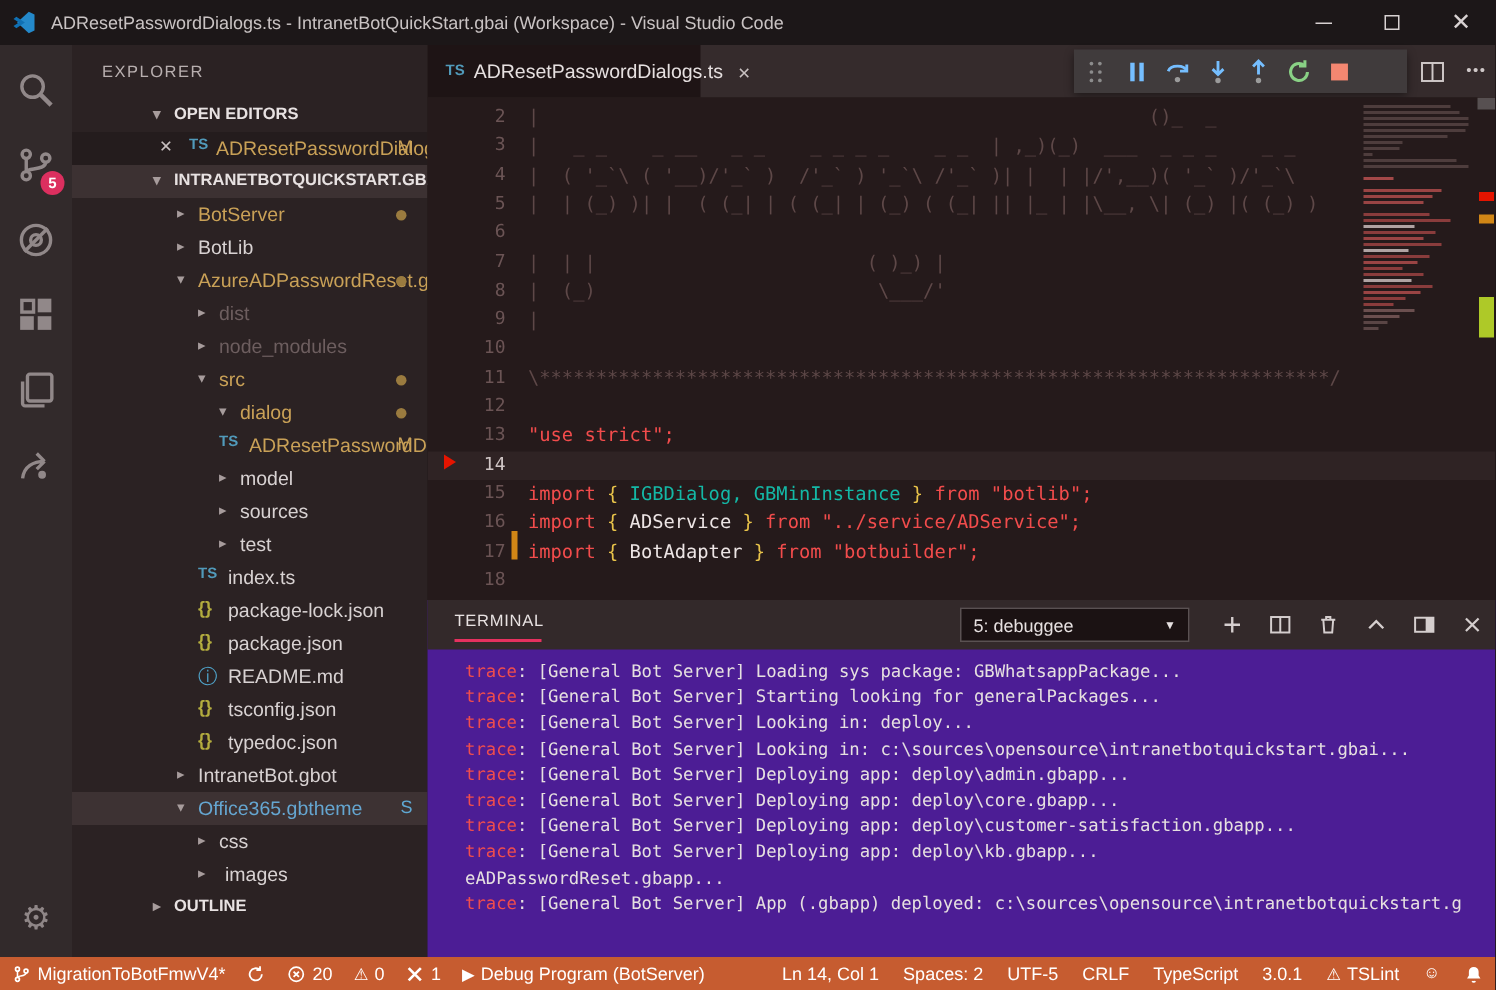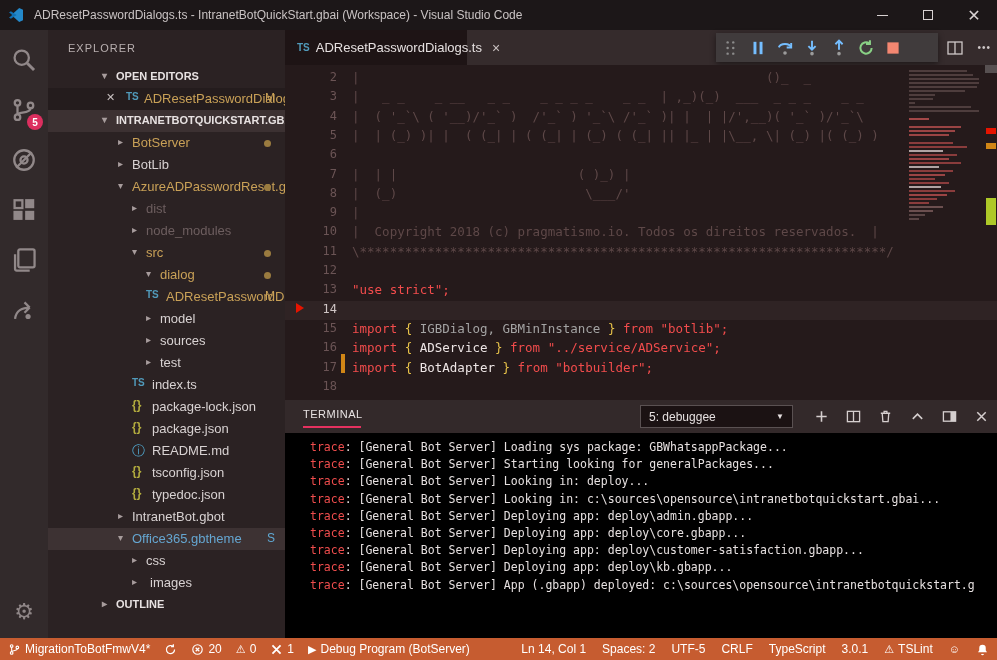--- a/index.html
+++ b/index.html
@@ -69,33 +69,33 @@
 
   #editor { position:absolute; left:285px; top:65px; width:712px; height:335px; background:#251A1B; overflow:hidden; }
   .eline { position:absolute; left:0; width:712px; height:19px; font-family:"DejaVu Sans Mono", monospace;
            font-size:12.5px; white-space:pre; }
   .eline .lnum { position:absolute; left:0; top:1px; width:52px; text-align:right; color:#6B5455; font-size:12px;
                  font-family:"DejaVu Sans Mono", monospace; }
   .eline.current { background:#2F2324; }
   .eline.current .lnum { color:#CFC5C5; }
   .eline .codetxt { position:absolute; left:67px; top:1px; }
   .tk-cm { color:#5E4848; } .tk-kw { color:#F24C4C; } .tk-str { color:#F24C4C; }
-  .tk-br { color:#E8C34A; } .tk-gold { color:#a3a3a3; } .tk-id { color:#EDE5E5; }
+  .tk-br { color:#E8C34A; } .tk-gold { color:#14b8a6; } .tk-id { color:#EDE5E5; }
   #dbg-arrow { position:absolute; left:11px; top:238px; width:0; height:0;
                border-left:8px solid #E51400; border-top:5px solid transparent; border-bottom:5px solid transparent; }
   #mod-bar { position:absolute; left:56px; top:289px; width:4px; height:19px; background:#D18616; }
 
   #minimap { position:absolute; left:620px; top:0; width:80px; height:335px; }
   .mmrow { position:absolute; height:2px; }
   #ruler { position:absolute; left:700px; top:0; width:12px; height:335px; }
   .rmark { position:absolute; left:1px; width:10px; }
   #vthumb { position:absolute; left:0; top:0; width:12px; height:8px; background:#575051; }
 
   
-  #panel { position:absolute; left:285px; top:400px; width:712px; height:238px; background:#000000; }
+  #panel { position:absolute; left:285px; top:400px; width:712px; height:238px; background:#4c1d95; }
   #panel-head { position:absolute; left:0; top:0; width:712px; height:33px; background:#33292A; }
   #panel-tab { position:absolute; left:18px; top:8px; color:#E8E2E2; font-size:11px; letter-spacing:.5px; }
   #panel-underline { position:absolute; left:18px; top:26px; width:58px; height:2px; background:#E5315F; }
   #term-select { position:absolute; left:355px; top:5px; width:153px; height:23px; background:#1B1213;
                  border:1px solid #5A5152; color:#E6E0E0; font-size:12px; display:flex; align-items:center;
                  padding:0 8px; justify-content:space-between; }
   .panel-actions { position:absolute; right:8px; top:0; height:33px; display:flex; align-items:center; gap:17px;
                    color:#D5CECE; }
   .panel-actions svg { width:15px; height:15px; }
   #terminal { position:absolute; left:25px; top:40px; width:687px; height:198px; overflow:hidden; }
@@ -364,21 +364,21 @@
   <div id="editor">
     <div id="code-lines">
         <div class="eline" style="top: 4px;"><span class="lnum">2</span><span class="codetxt"><span class="tk-cm">|                                                      ()_  _</span></span></div>
         <div class="eline" style="top: 23.3px;"><span class="lnum">3</span><span class="codetxt"><span class="tk-cm">|   _ _    _ __   _ _    _ _ _ _    _ _  | ,_)(_)  ___  _ _ _    _ _</span></span></div>
         <div class="eline" style="top: 42.6px;"><span class="lnum">4</span><span class="codetxt"><span class="tk-cm">|  ( '_`\ ( '__)/'_` )  /'_` ) '_`\ /'_` )| |  | |/',__)( '_` )/'_`\</span></span></div>
         <div class="eline" style="top: 61.9px;"><span class="lnum">5</span><span class="codetxt"><span class="tk-cm">|  | (_) )| |  ( (_| | ( (_| | (_) ( (_| || |_ | |\__, \| (_) |( (_) )</span></span></div>
         <div class="eline" style="top: 81.2px;"><span class="lnum">6</span></div>
         <div class="eline" style="top: 100.5px;"><span class="lnum">7</span><span class="codetxt"><span class="tk-cm">|  | |                        ( )_) |</span></span></div>
         <div class="eline" style="top: 119.8px;"><span class="lnum">8</span><span class="codetxt"><span class="tk-cm">|  (_)                         \___/'</span></span></div>
         <div class="eline" style="top: 139.1px;"><span class="lnum">9</span><span class="codetxt"><span class="tk-cm">|</span></span></div>
-        <div class="eline" style="top: 158.4px;"><span class="lnum">10</span><span class="codetxt"><span class="tk-cm">|  Copyright 2018 (c) pragmatismo.io. Todos os direitos reservados.  |</span></span></div>
+        <div class="eline" style="top: 158.4px;"><span class="lnum">10</span></div>
         <div class="eline" style="top: 177.7px;"><span class="lnum">11</span><span class="codetxt"><span class="tk-cm">\**********************************************************************/</span></span></div>
         <div class="eline" style="top: 197px;"><span class="lnum">12</span><span class="codetxt"></span></div>
         <div class="eline" style="top: 216.3px;"><span class="lnum">13</span><span class="codetxt"><span class="tk-str">"use strict"</span><span class="tk-kw">;</span></span></div>
         <div class="eline current" style="top: 235.6px;"><span class="lnum">14</span><span class="codetxt"></span></div>
         <div class="eline" style="top: 254.9px;"><span class="lnum">15</span><span class="codetxt"><span class="tk-kw">import</span><span class="tk-br"> { </span><span class="tk-gold">IGBDialog, GBMinInstance</span><span class="tk-br"> } </span><span class="tk-kw">from</span><span class="tk-str"> "botlib";</span></span></div>
         <div class="eline" style="top: 274.2px;"><span class="lnum">16</span><span class="codetxt"><span class="tk-kw">import</span><span class="tk-br"> { </span><span class="tk-id">ADService</span><span class="tk-br"> } </span><span class="tk-kw">from</span><span class="tk-str"> "../service/ADService";</span></span></div>
         <div class="eline" style="top: 293.5px;"><span class="lnum">17</span><span class="codetxt"><span class="tk-kw">import</span><span class="tk-br"> { </span><span class="tk-id">BotAdapter</span><span class="tk-br"> } </span><span class="tk-kw">from</span><span class="tk-str"> "botbuilder";</span></span></div>
         <div class="eline" style="top: 312.8px;"><span class="lnum">18</span><span class="codetxt"></span></div>
       </div>
     <div id="dbg-arrow"></div>
@@ -473,20 +473,21 @@
     </div>
     <div id="terminal">
         <div class="tline"><span class="pre">trace</span><span>: [General Bot Server] Loading sys package: GBWhatsappPackage...</span></div>
         <div class="tline"><span class="pre">trace</span><span>: [General Bot Server] Starting looking for generalPackages...</span></div>
         <div class="tline"><span class="pre">trace</span><span>: [General Bot Server] Looking in: deploy...</span></div>
         <div class="tline"><span class="pre">trace</span><span>: [General Bot Server] Looking in: c:\sources\opensource\intranetbotquickstart.gbai...</span></div>
         <div class="tline"><span class="pre">trace</span><span>: [General Bot Server] Deploying app: deploy\admin.gbapp...</span></div>
         <div class="tline"><span class="pre">trace</span><span>: [General Bot Server] Deploying app: deploy\core.gbapp...</span></div>
         <div class="tline"><span class="pre">trace</span><span>: [General Bot Server] Deploying app: deploy\customer-satisfaction.gbapp...</span></div>
         <div class="tline"><span class="pre">trace</span><span>: [General Bot Server] Deploying app: deploy\kb.gbapp...</span></div>
+        <div class="tline"><span>eADPasswordReset.gbapp...</span></div>
         <div class="tline"><span class="pre">trace</span><span>: [General Bot Server] App (.gbapp) deployed: c:\sources\opensource\intranetbotquickstart.g</span></div>
       </div>
   </div>
 
   <div id="statusbar">
     <div class="sb-left">
         <div class="sb-item">
           <span style="display: inline-flex; width: 13px; height: 13px;">
             <svg viewBox="0 0 16 16" fill="none" stroke="currentColor" stroke-width="1.4">
               <circle cx="4.5" cy="3.8" r="1.6"></circle>

